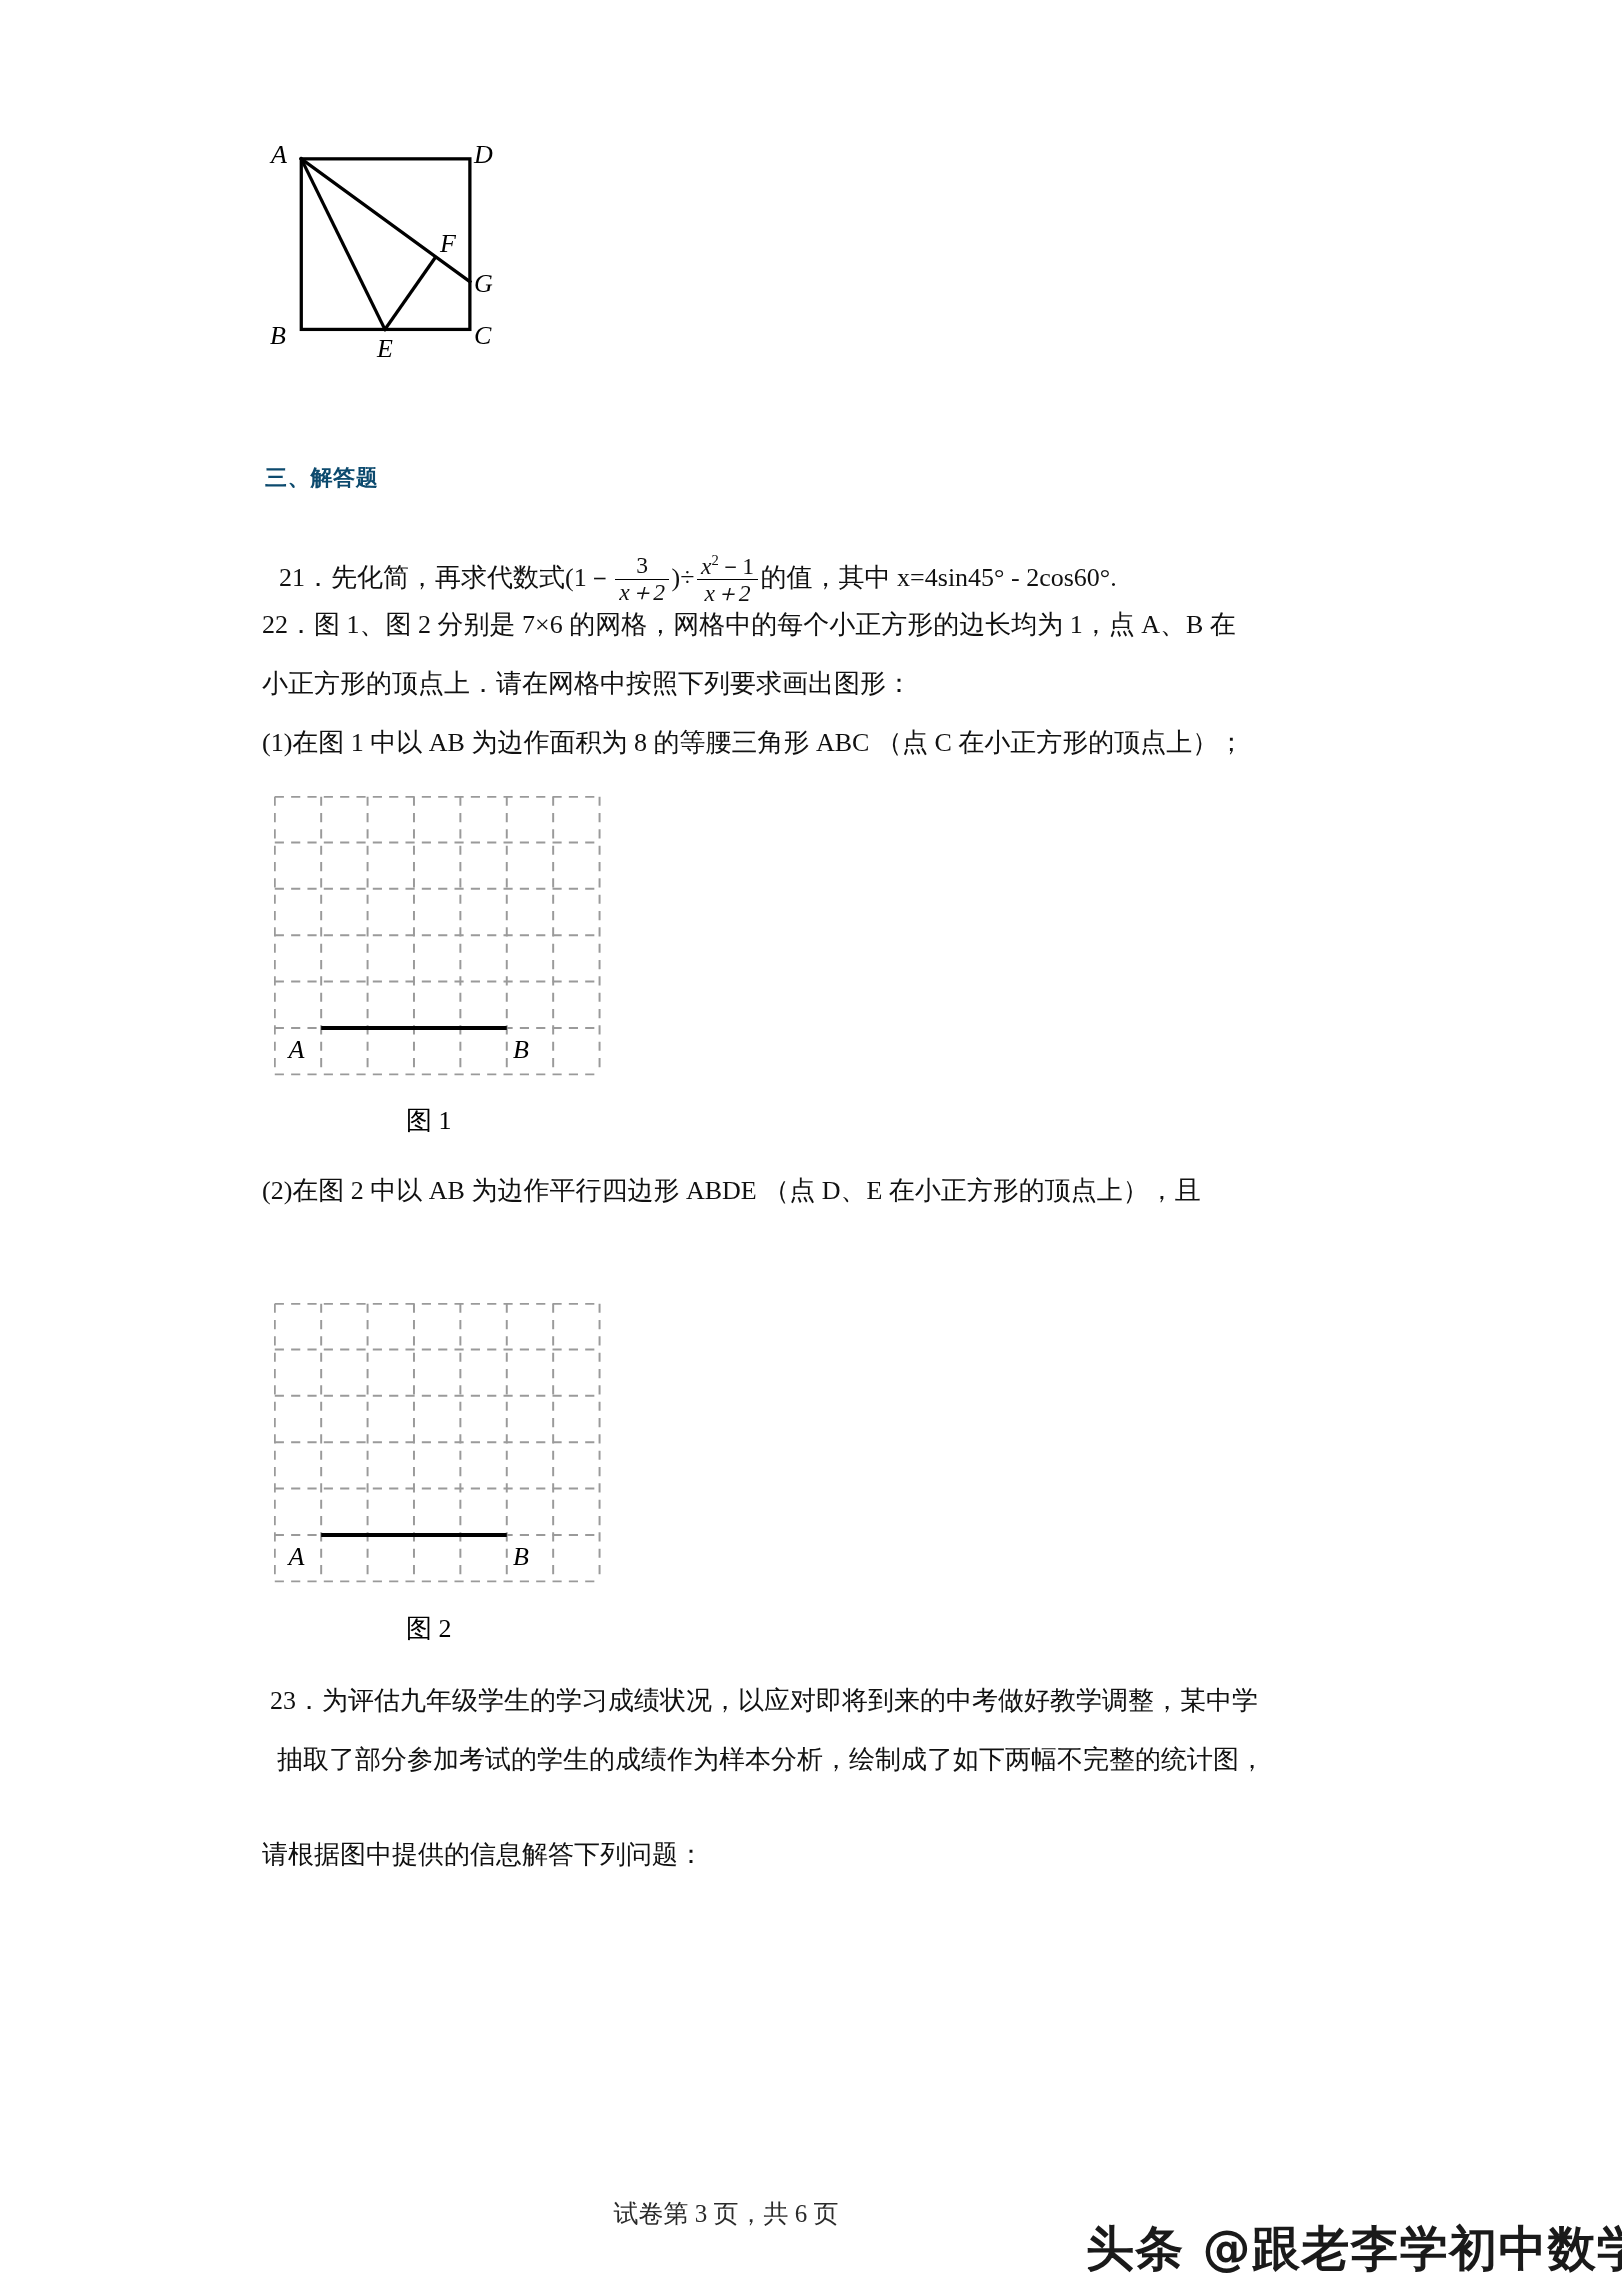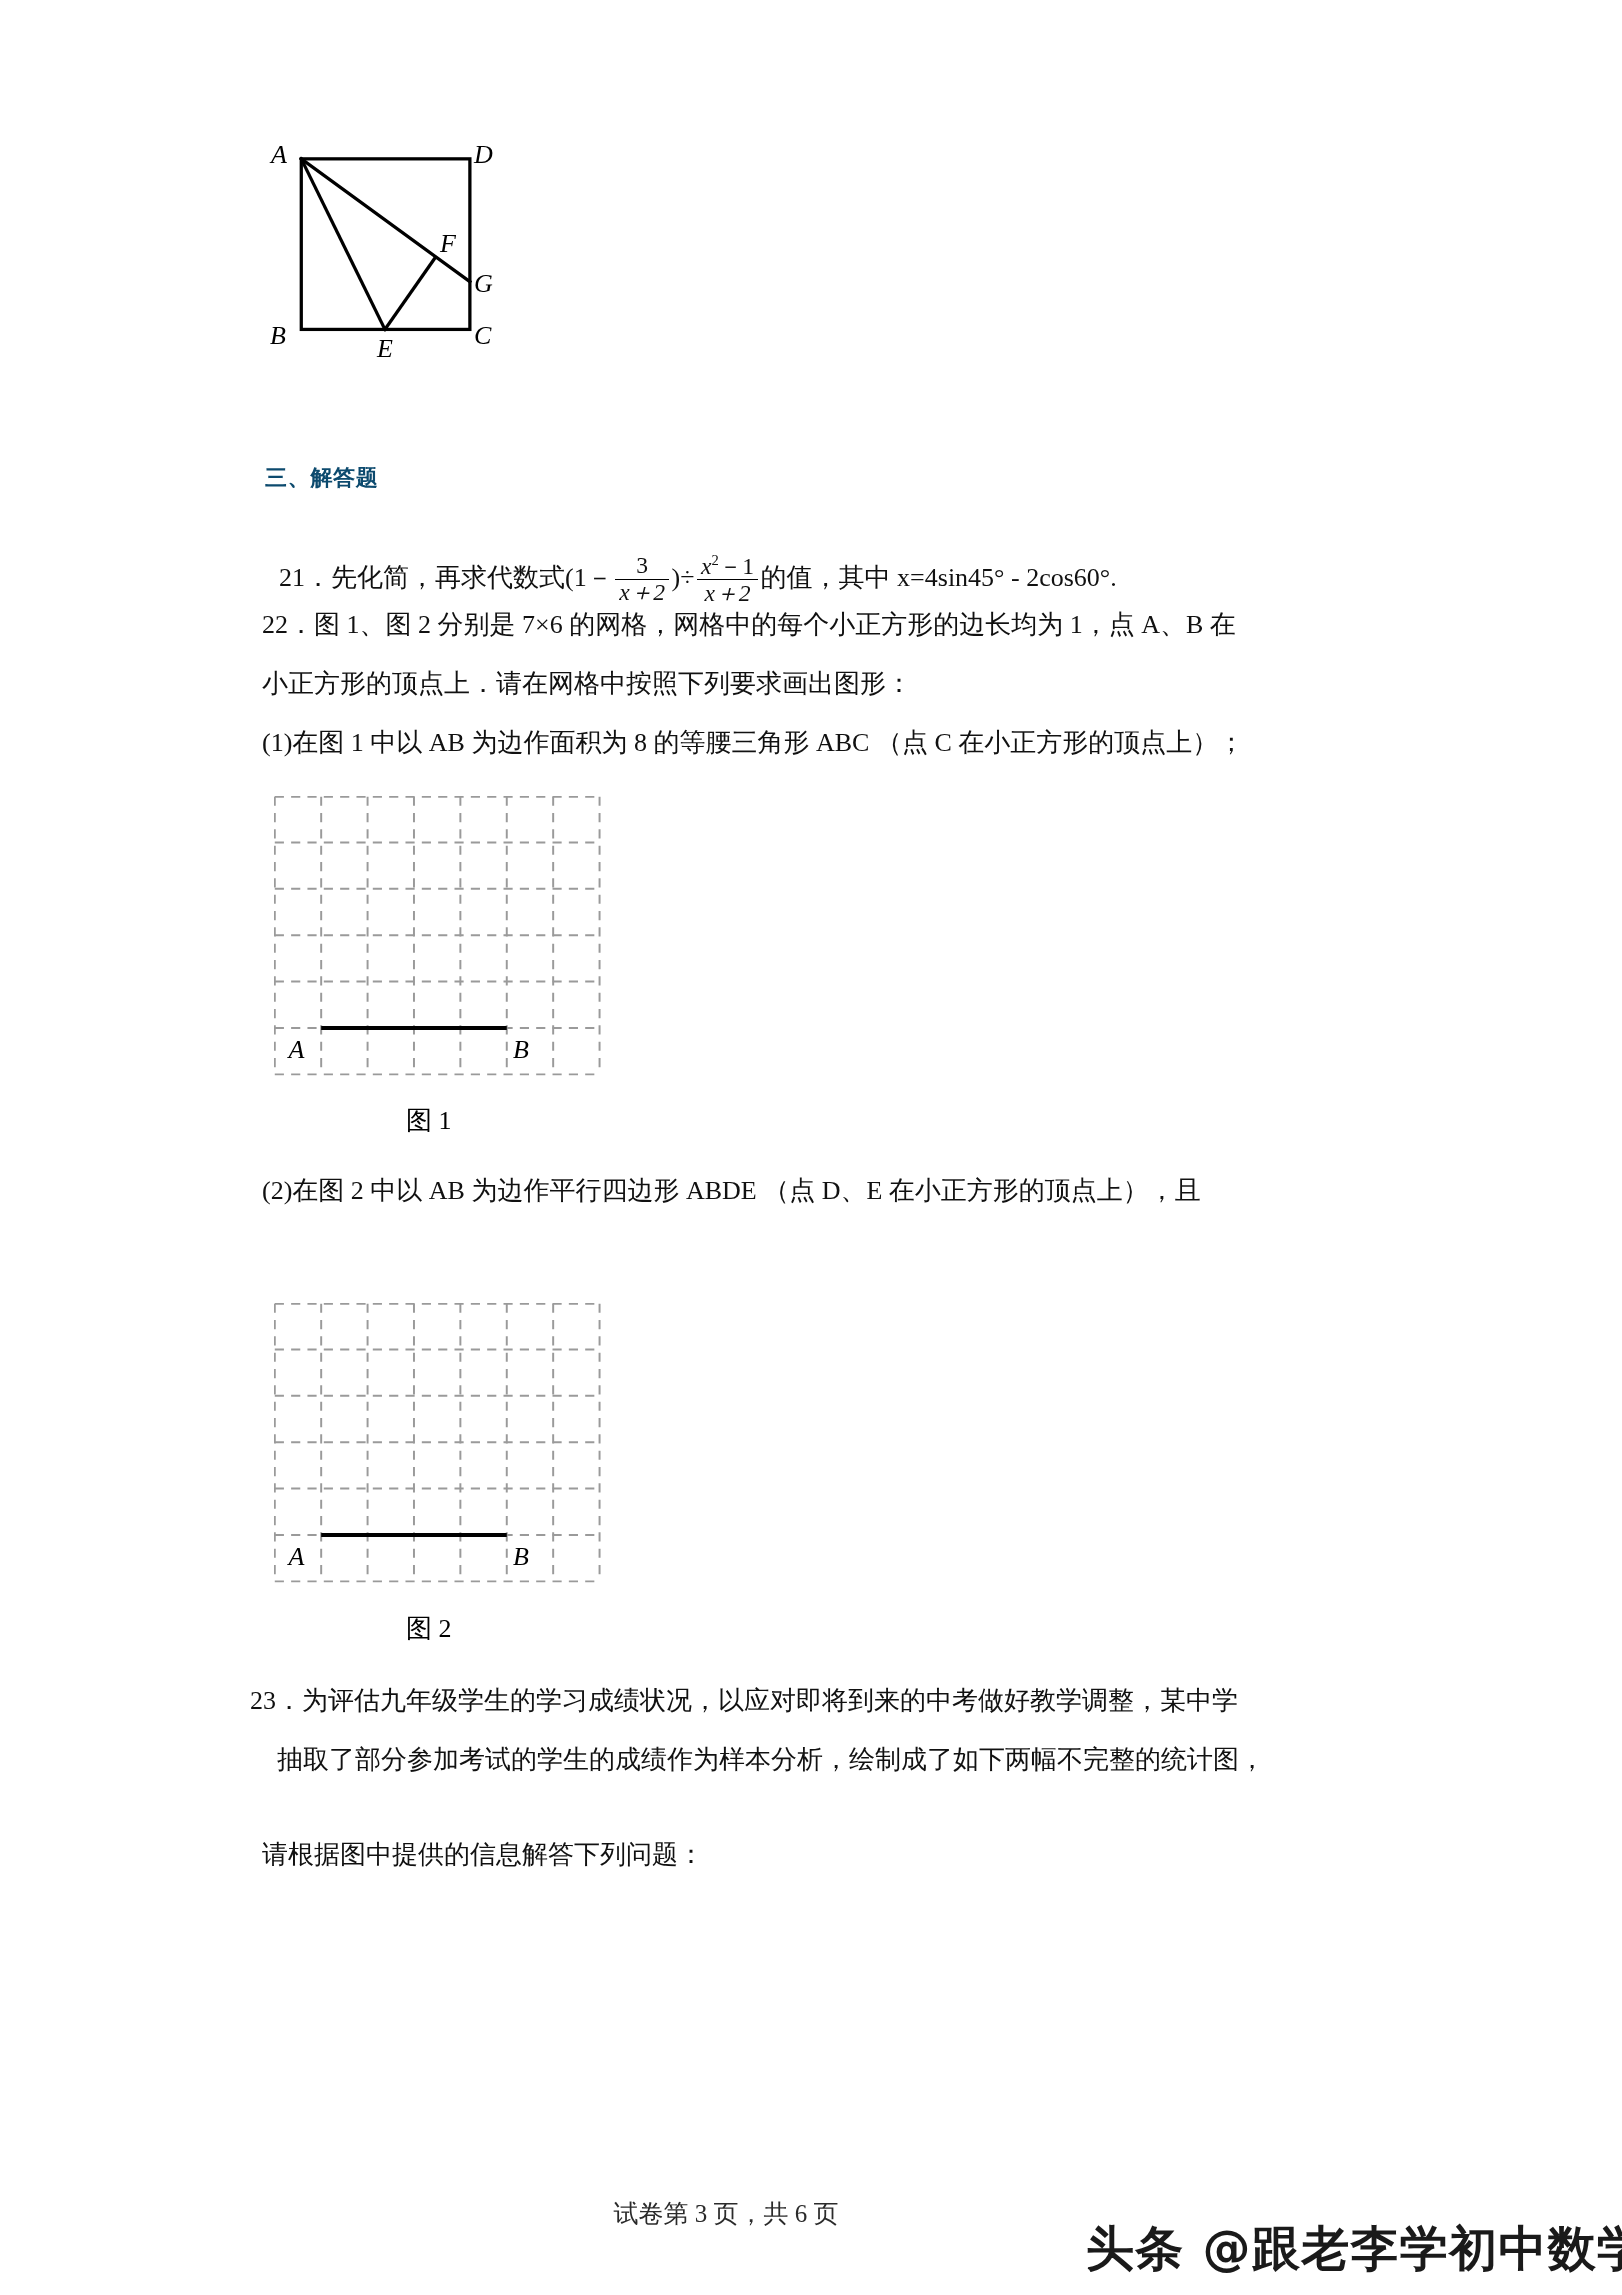--- a/index.html
+++ b/index.html
@@ -197,21 +197,21 @@
         <line x1="427" y1="1" x2="427" y2="426"></line>
         <line x1="498" y1="1" x2="498" y2="426"></line>
       </g>
       <line x1="72" y1="355" x2="356" y2="355" stroke="#000000" stroke-width="6"></line>
     </svg>
     <span class="grid-pt-label" style="left:14.4px; top:239px;">A</span>
     <span class="grid-pt-label" style="left:239px; top:239px;">B</span>
   </div>
   <div class="fig-caption" style="left:406px; top:1611px;">图 2</div>
 
-  <div class="para" style="left:250px; top:1688px;">
+  <div class="para" style="left:270px; top:1688px;">
     <span>23．</span><span>为评估九年级学生的学习成绩状况，以应对即将到来的中考做好教学调整，某中学</span>
   </div>
   <div class="para" style="left:262px; top:1747px;margin-left:15px;">抽取了部分参加考试的学生的成绩作为样本分析，绘制成了如下两幅不完整的统计图，</div>
   <div class="para" style="left:262px; top:1806px;margin-top:36px;">请根据图中提供的信息解答下列问题：</div>
 
   <div class="footer">试卷第 3 页，共 6 页</div>
   <div class="watermark">头条 @跟老李学初中数学</div>
 
 </div>
 

